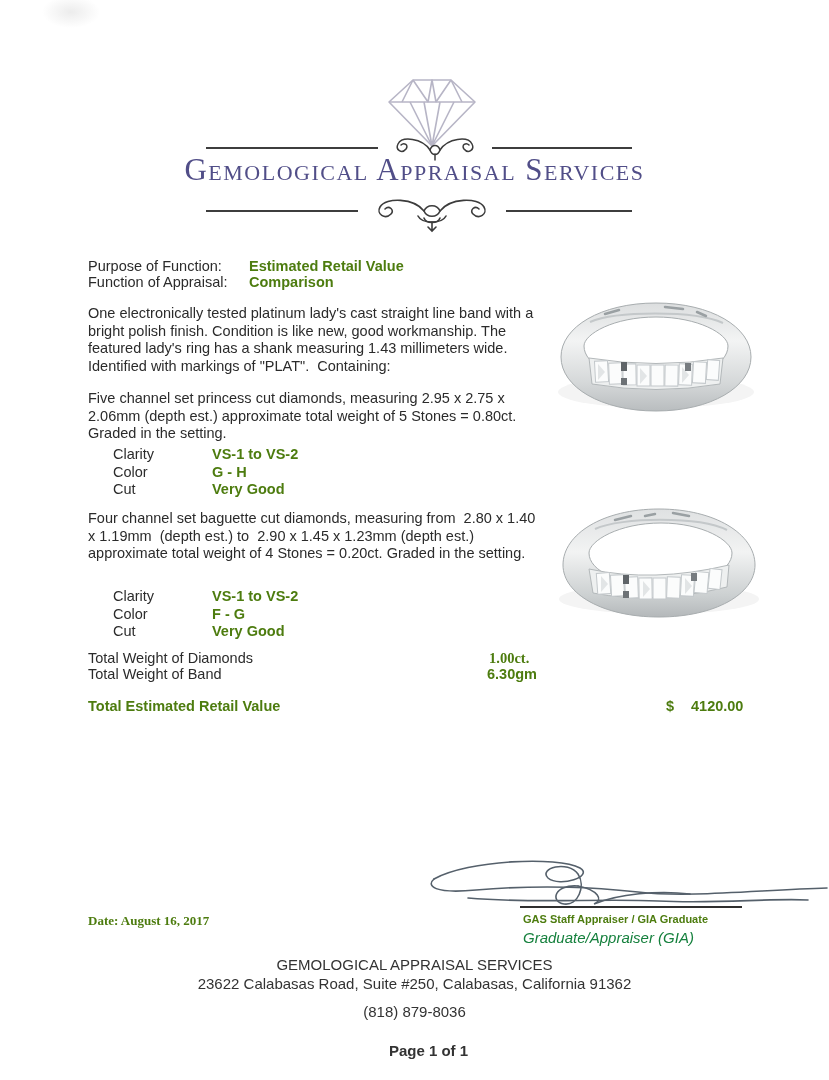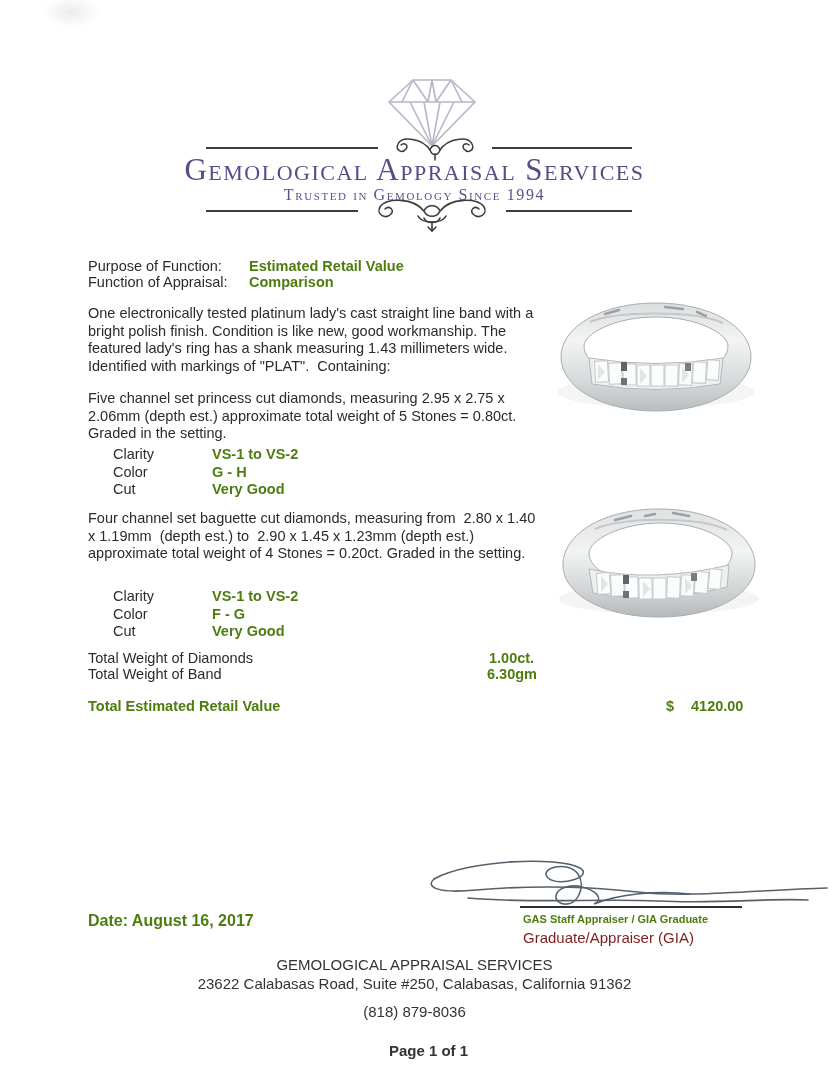--- a/index.html
+++ b/index.html
@@ -76,21 +76,20 @@
         <path d="M52,16 C44,4 24,2 20,10 C17,16 24,20 28,15 C31,11 26,8 23,11"></path>
         <path d="M62,16 C70,4 90,2 94,10 C97,16 90,20 86,15 C83,11 88,8 91,11"></path>
         <path d="M52,16 C54,10 60,10 62,16 C60,22 54,22 52,16 Z"></path>
         <path d="M57,20 L57,26"></path>
       </g>
     </svg>
   </div>
   <div class="abs rule" style="left:492px;top:147px;width:140px;"></div>
 
   <div class="abs logo-title" style="left:0;right:0;top:152px;">Gemological Appraisal Services</div>
-  <div class="abs logo-tagline" style="left:0;right:0;top:186px;">Trusted in Gemology Since 1994</div>
 
   <div class="abs rule" style="left:206px;top:210px;width:152px;"></div>
   <div class="abs" style="left:358px;top:198px;">
     <svg width="148" height="36" viewBox="0 0 148 36">
       <g fill="none" stroke="#3c3c3c" stroke-width="1.6" stroke-linecap="round">
         <path d="M66,13 C56,0 28,-1 22,9 C18,16 27,22 33,16 C37,12 31,7 27,11"></path>
         <path d="M82,13 C92,0 120,-1 126,9 C130,16 121,22 115,16 C111,12 117,7 121,11"></path>
         <path d="M66,13 C69,6 79,6 82,13 C79,20 69,20 66,13 Z"></path>
         <path d="M60,18 C64,26 84,26 88,18"></path>
         <path d="M66,20 C68,26 80,26 82,20"></path>
@@ -139,21 +138,21 @@
         <span class="lbl">Color</span>
         <span class="b">F - G</span>
       </div>
     <div class="specrow">
         <span class="lbl">Cut</span>
         <span class="b">Very Good</span>
       </div>
   </div>
 
   <div class="abs bodytxt" style="left:88px;top:650px;">Total Weight of Diamonds</div>
-  <div class="abs bodytxt b" style="left:489px;top:650px;">1.00ct.</div>
+  <div class="abs bodytxt b" style="left:489px;top:650px;font-family:Liberation Serif, serif;">1.00ct.</div>
   <div class="abs bodytxt" style="left:88px;top:666px;">Total Weight of Band</div>
   <div class="abs bodytxt b" style="left:487px;top:666px;">6.30gm</div>
 
   <div class="abs bodytxt b" style="left:88px;top:698px;">Total Estimated Retail Value</div>
   <div class="abs bodytxt b" style="left:666px;top:698px;">$</div>
   <div class="abs bodytxt b" style="left:691px;top:698px;">4120.00</div>
 
   <div class="abs" style="left:545px;top:294px;" title="platinum channel-set diamond band (front view)">
     <svg width="222" height="127" viewBox="0 0 222 127">
       <defs>
@@ -237,22 +236,22 @@
       <g fill="none" stroke="#55606b" stroke-width="1.6" stroke-linecap="round">
         <path d="M6,25 C40,6 130,2 152,14 C166,22 132,34 120,24 C110,14 140,6 150,20 C158,32 150,52 136,50 C122,48 126,30 150,32"></path>
         <path d="M6,25 C-2,32 6,40 48,36 C120,30 170,34 210,38 C260,44 330,36 399,34"></path>
         <path d="M40,44 C110,50 170,44 230,47 C290,50 340,44 380,46"></path>
         <path d="M150,32 C170,36 176,46 166,50 C190,40 230,36 262,40"></path>
       </g>
     </svg>
   </div>
   <div class="abs sig-line" style="left:520px;top:906px;width:222px;"></div>
 
-  <div class="abs bodytxt b" style="left:88px;top:912px;font-size:16px;">Date: August 16, 2017</div>
+  <div class="abs bodytxt b" style="left:88px;top:912px;font-size:13px;font-family:Liberation Serif, serif;">Date: August 16, 2017</div>
   <div class="abs bodytxt b" style="left:523px;top:911px;font-size:11px;">GAS Staff Appraiser / GIA Graduate</div>
-  <div class="abs bodytxt" style="left:523px;top:929px;font-size:15px;color:#7f1d1d;">Graduate/Appraiser (GIA)</div>
+  <div class="abs bodytxt" style="left:523px;top:929px;font-size:15px;font-style:italic;color:#15803d;">Graduate/Appraiser (GIA)</div>
 
   <div class="abs footer" style="top:956px;">GEMOLOGICAL APPRAISAL SERVICES</div>
   <div class="abs footer" style="top:975px;">23622 Calabasas Road, Suite #250, Calabasas, California 91362</div>
   <div class="abs footer" style="top:994px;margin-top:9px;">(818) 879-8036</div>
   <div class="abs footer b" style="top:1042px;margin-left:28px;">Page 1 of 1</div>
 
 </div>
 
 </body></html>

